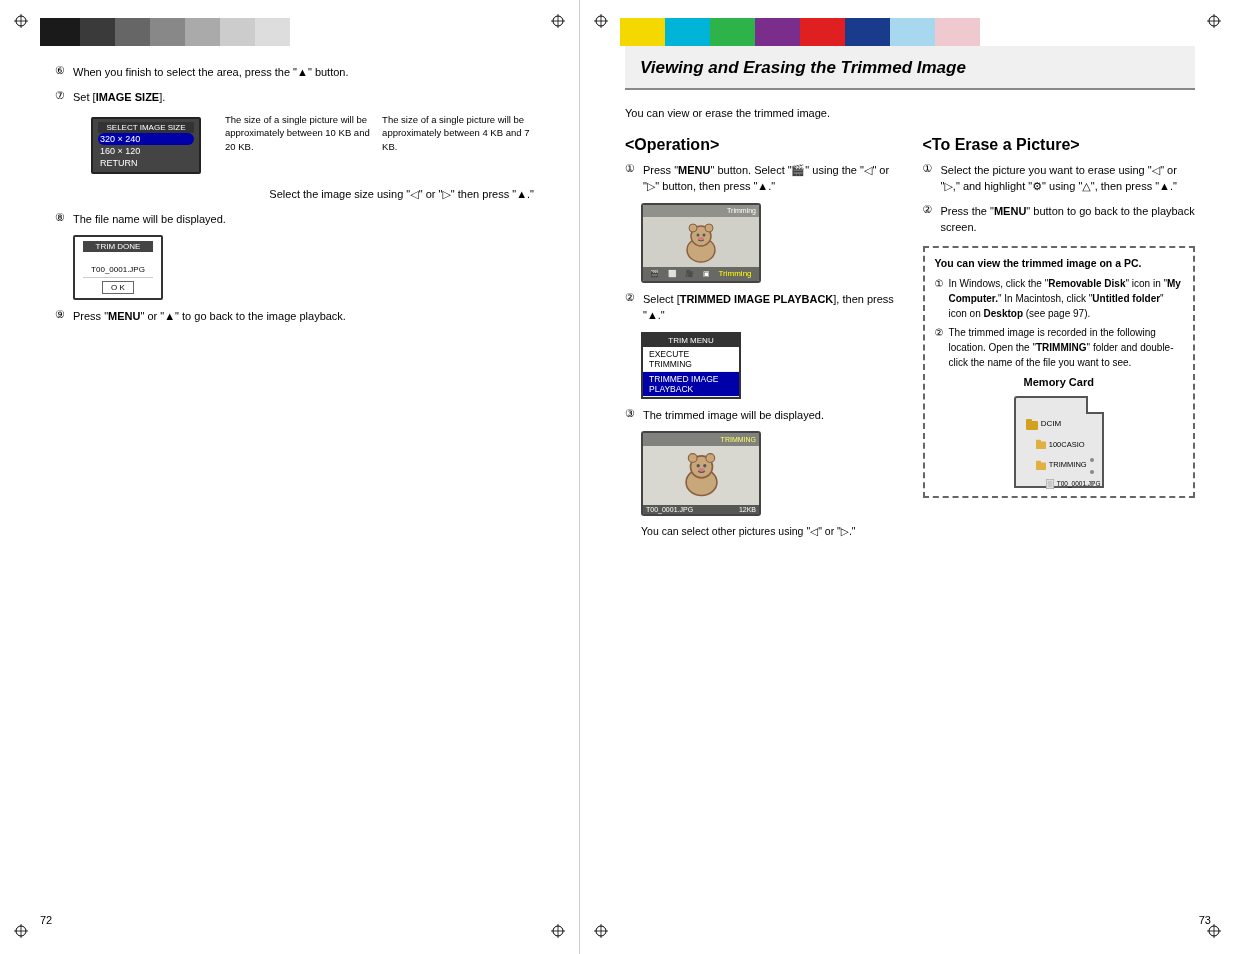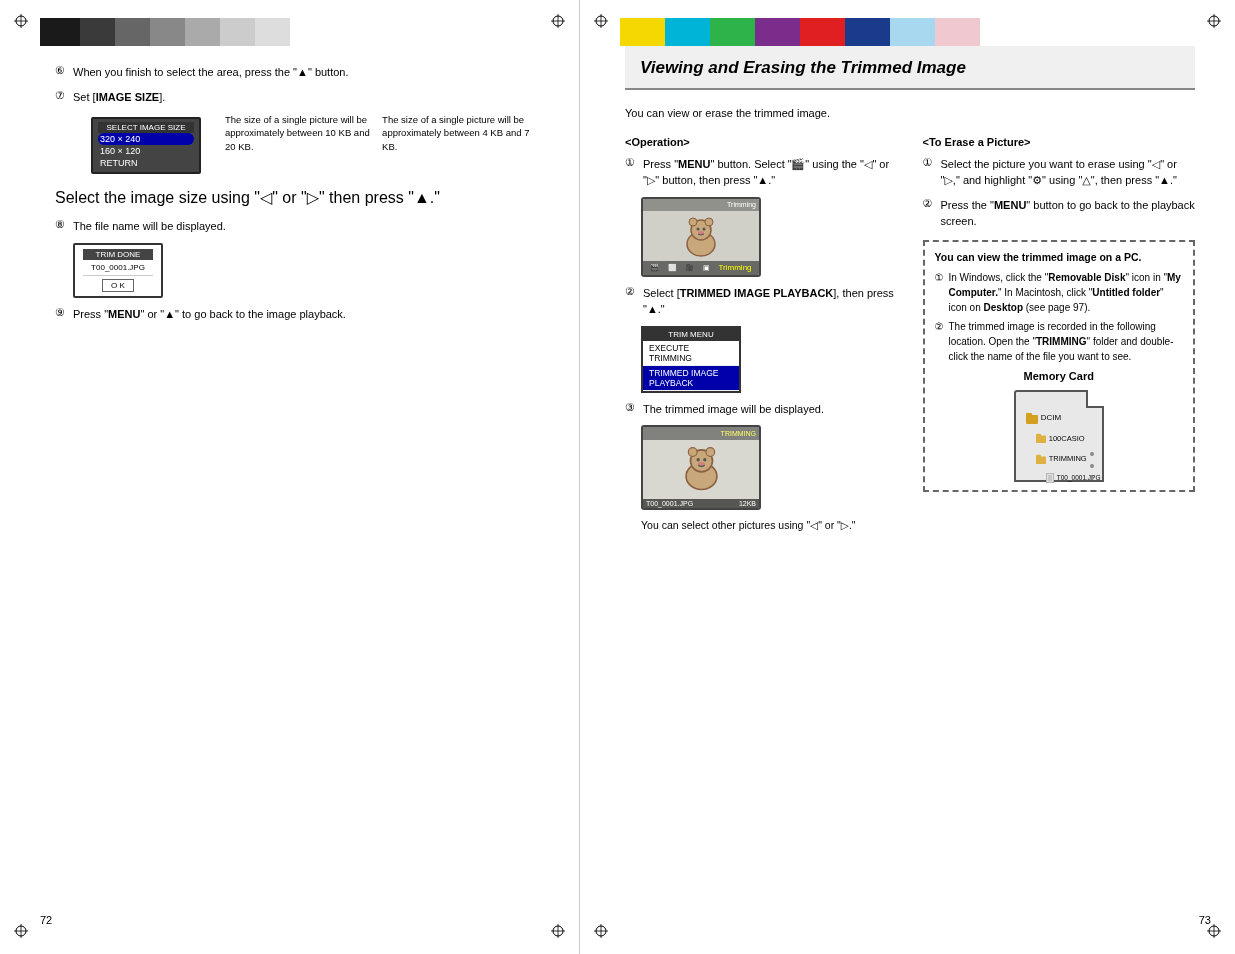--- a/index.html
+++ b/index.html
@@ -153,21 +153,21 @@
       width: 90px;
       font-size: 9px;
       text-align: center;
     }
     .trim-done-title {
       background: #444;
       color: #fff;
       font-size: 8px;
       padding: 1px 3px;
       text-align: center;
-      margin-bottom: 3px;
+      margin-bottom: 13px;
     }
     .trim-done-filename {
       font-size: 8px;
       margin-bottom: 3px;
       text-align: center;
     }
     .trim-done-ok {
       border: 1px solid #666;
       display: inline-block;
       padding: 1px 8px;
@@ -200,21 +200,21 @@
 
     
     .two-col {
       display: flex;
       gap: 25px;
     }
     .col-left { flex: 1; }
     .col-right { flex: 1; }
 
     .section-heading {
-      font-size: 11px;
+      font-size: 16px;
       font-weight: bold;
       margin-bottom: 8px;
     }
 
     
     .cam-screen {
       border: 2px solid #444;
       border-radius: 3px;
       background: #e8e8e8;
       margin: 6px 0 6px 0;
@@ -498,21 +498,21 @@
         <div style="display:flex;flex-direction:row;justify-content:space-between;padding-left:24px;">
           <div class="ann-text ann-text-top">
             The size of a single picture will be approximately between 10 KB and 20 KB.
           </div>
           <div class="ann-text">
             The size of a single picture will be approximately between 4 KB and 7 KB.
           </div>
         </div>
       </div>
 
-      <div style="margin-left:0;margin-bottom:8px;font-size:16px;line-height:1.5;">
+      <div style="margin-left:0;margin-bottom:8px;font-size:11px;line-height:1.5;text-align:right;">
         Select the image size using "◁" or "▷" then press "<b>▲</b>."
       </div>
 
       <div class="step-item">
         <span class="step-num">⑧</span>
         <span class="step-text">
           The file name will be displayed.
         </span>
       </div>
 

